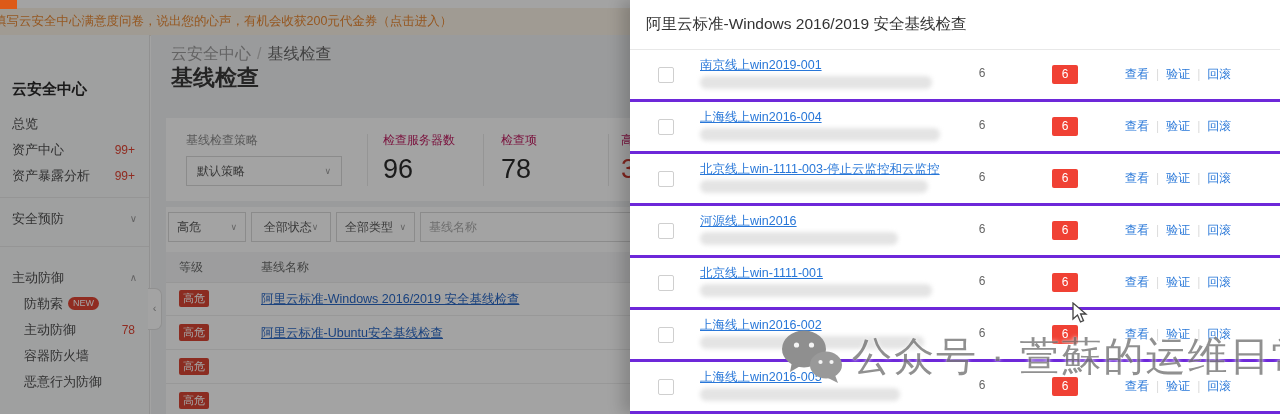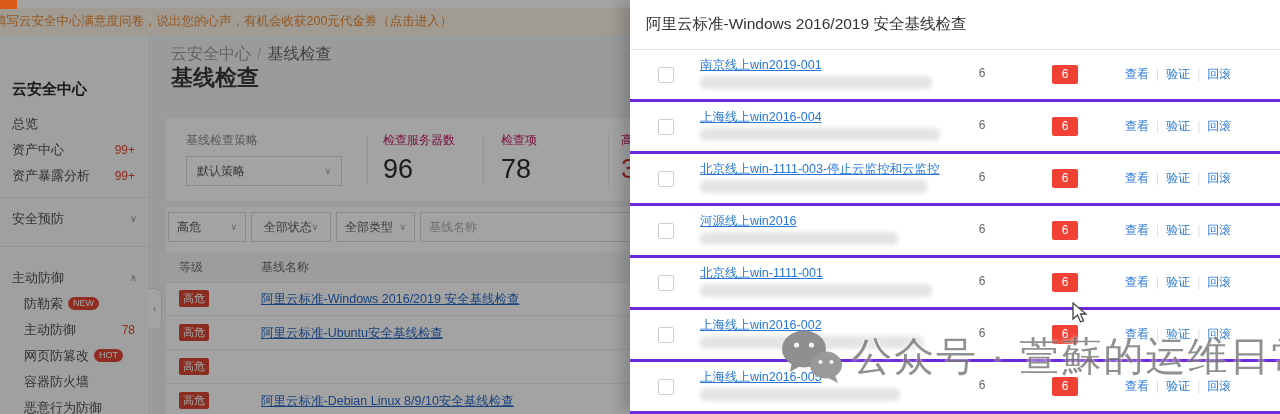--- a/index.html
+++ b/index.html
@@ -158,25 +158,20 @@
           <span class="s-label">防勒索</span><span class="s-tag">NEW</span>
           
           
         </div>
         <div class="s-item sub">
           <span class="s-label">主动防御</span>
           <span class="s-badge">78</span>
           
         </div>
         <div class="s-item sub">
-          <span class="s-label">网页防篡改</span><span class="s-tag">HOT</span>
-          
-          
-        </div>
-        <div class="s-item sub">
           <span class="s-label">容器防火墙</span>
           
           
         </div>
         <div class="s-item sub">
           <span class="s-label">恶意行为防御</span>
           
           
         </div>
       </div>
@@ -242,21 +237,20 @@
           </div>
           <div class="trow">
             <span class="level-badge">高危</span>
             <a class="t-name">阿里云标准-Ubuntu安全基线检查</a>
           </div>
           <div class="trow">
             <span class="level-badge">高危</span>
           </div>
           <div class="trow">
             <span class="level-badge">高危</span>
-            <a class="t-name">阿里云标准-Debian Linux 8/9/10安全基线检查</a>
           </div>
         </div>
     </section>
   </main>
 
   <div class="collapse-tab">
     <span>‹</span>
   </div>
 
   <div class="overlay"></div>

